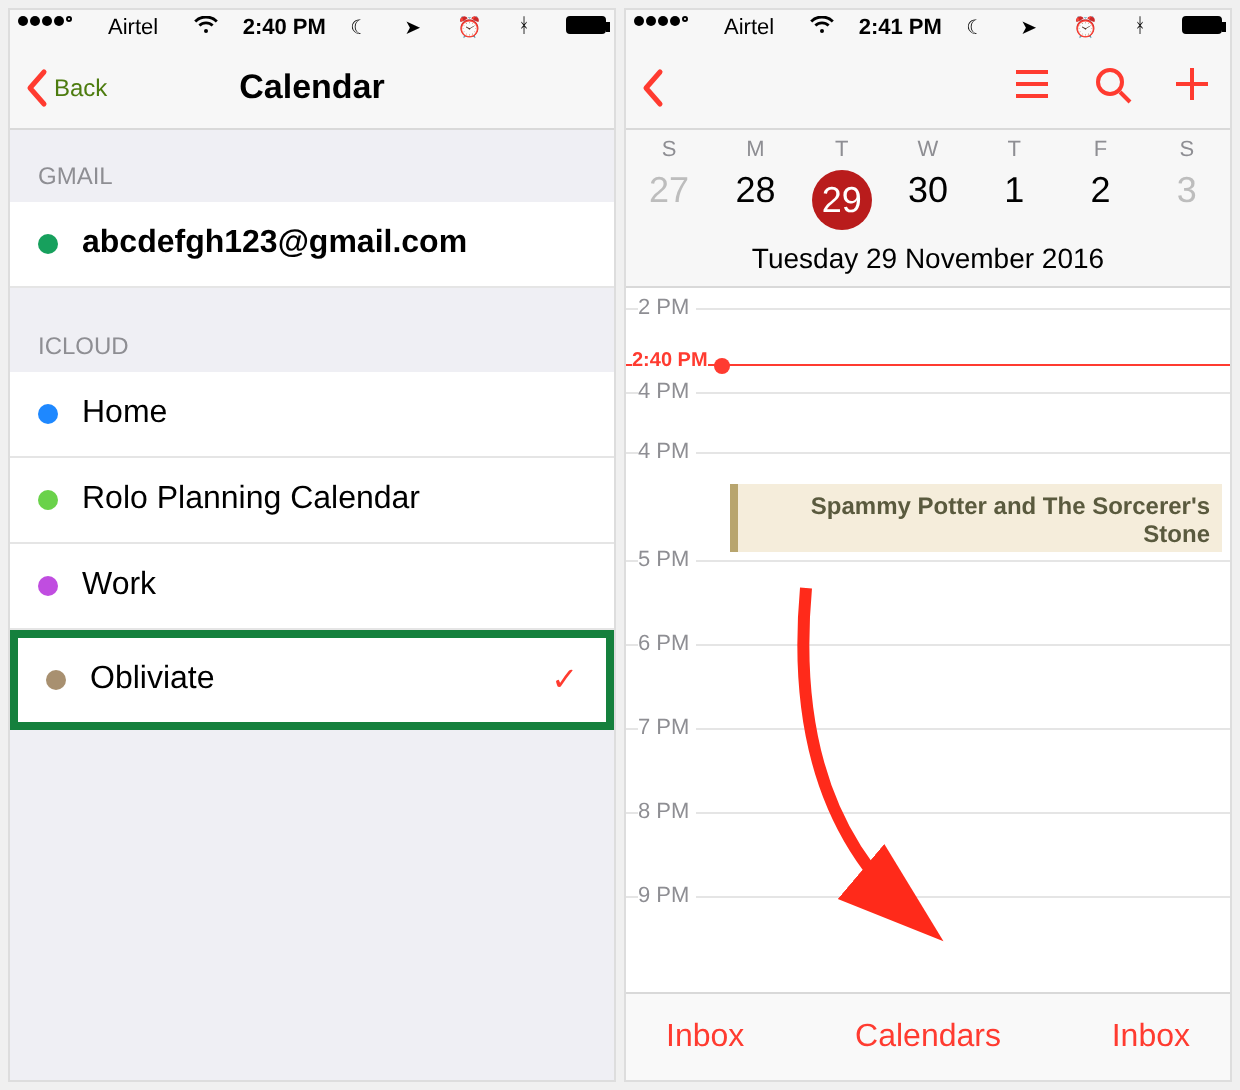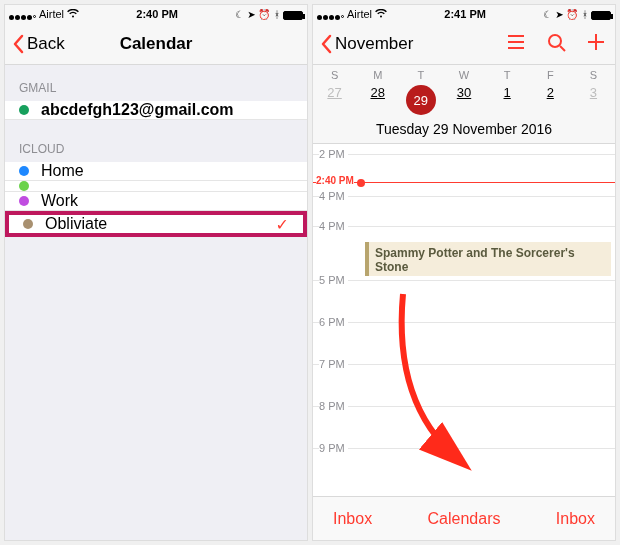--- a/index.html
+++ b/index.html
@@ -25,21 +25,21 @@
   .status {
     height: 18px;
     background: #f7f7f7;
     display: flex;
     align-items: center;
     font-size: 11px;
     padding: 0 4px;
     color: #000;
     justify-content: space-between;
   }
-  .status .left, .status .right { display:flex; align-items:flex-end; gap:3px; }
+  .status .left, .status .right { display:flex; align-items:flex-start; gap:18px; }
   .status .dots { display:inline-flex; gap:1px; }
   .status .dot { width:5px; height:5px; border-radius:50%; background:#000; }
   .status .dot.hollow { background:#fff; border:1px solid #000; width:3px; height:3px;}
   .icon-sm { font-size:10px; }
   .battery {
     width:20px; height:9px; border:1px solid #000; border-radius:2px; position:relative;
     background:#000;
   }
   .battery::after{content:""; position:absolute; right:-3px; top:2px; width:2px; height:5px; background:#000;}
   
@@ -47,62 +47,62 @@
     height: 42px;
     background: #f7f7f7;
     border-bottom:1px solid #d9d9d9;
     display:flex;
     align-items:center;
     justify-content:center;
     position:relative;
   }
   .navbar .back {
     position:absolute; left:6px; display:flex; align-items:center;
-    color:#000000; font-size:17px;
+    color:#4d7c0f; font-size:12px;
   }
   .navbar .back svg{ width:14px; height:20px; fill:#ff3b30; margin-right:2px;}
   .navbar .title { font-size:17px; font-weight:600; }
   .navbar .right-icons{ position:absolute; right:8px; display:flex; gap:18px; align-items:center;}
   .navbar .right-icons svg{ width:22px; height:22px; stroke:#ff3b30; fill:none; stroke-width:2;}
   
   .section-header{
     font-size:12px; color:#8e8e93; padding:22px 14px 6px; text-transform:uppercase;
     background:#efeff4;
   }
   .section-header.first{ padding-top:16px;}
   .leftbg{ background:#efeff4; height:100%;}
   .row{
-    background:#fff; display:flex; align-items:center; padding:0 14px; font-size:16px;
+    background:#fff; display:flex; align-items:center; padding:12px 14px; font-size:16px;
     border-bottom:1px solid #e5e5e5; position:relative;
   }
   .row:first-of-type{ border-top:1px solid #e5e5e5;}
   .bullet{ width:10px; height:10px; border-radius:50%; margin-right:12px; flex-shrink:0;}
   .row .check{ position:absolute; right:14px; color:#ff3b30; font-size:16px;}
-  .highlight-box{ border:4px solid #be185d; }
+  .highlight-box{ border:4px solid #15803d; }
   
   .weekbar{ background:#f7f7f7; border-bottom:1px solid #d9d9d9; padding:4px 0 6px;}
   .weekdays{ display:flex; }
   .wd, .dnum{ flex:1; text-align:center; font-size:11px; color:#8e8e93;}
   .daynums{ display:flex; margin-top:4px;}
-  .dnum{ font-size:13px; color:#000; position:relative;text-decoration:underline;}
+  .dnum{ font-size:18px; color:#000; position:relative;}
   .dnum.gray{ color:#bdbdbd;}
   .dnum.today span{
     background:#b91c1c; color:#fff; width:30px; height:30px; border-radius:50%;
     display:inline-flex; align-items:center; justify-content:center;
   }
   .datestr{ text-align:center; font-size:14px; margin-top:6px; color:#000;}
   .timeline{ position:relative; height:340px; overflow:hidden;}
   .hourline{ position:absolute; left:0; right:0; border-top:1px solid #e5e5e5; font-size:11px; color:#8e8e93;}
   .hourline span{ position:absolute; left:6px; top:-7px; background:#fff; padding-right:3px;}
   .nowline{ position:absolute; left:0; right:0; border-top:1.5px solid #ff3b30;}
   .nowline .nowlbl{ position:absolute; left:3px; top:-8px; color:#ff3b30; font-size:10px; font-weight:600; background:#fff;}
   .nowline::before{ content:""; position:absolute; left:44px; top:-4px; width:8px; height:8px; background:#ff3b30; border-radius:50%;}
   .event{
     position:absolute; left:52px; right:4px; background:#f5eddb; border-left:4px solid #b8a56e;
-    font-size:12px; padding:4px 6px; color:#5a5a3e; font-weight:600;
+    font-size:12px; padding:4px 6px; color:#5a5a3e; font-weight:600;text-align:right;
   }
   .tabbar{
     position:absolute; bottom:0; left:0; right:0; height:44px; background:#f9f9f9;
     border-top:1px solid #d9d9d9; display:flex; align-items:center; justify-content:space-between;
     padding:0 20px; font-size:16px; color:#ff3b30;
   }
   
   .arrow-overlay{ position:absolute; pointer-events:none;}
 </style>
 </head>
@@ -153,20 +153,21 @@
     </div>
 
     <div class="section-header">ICLOUD</div>
 
     <div class="row">
       <span class="bullet" style="background: rgb(30, 136, 255);"></span>
       <span>Home</span>
     </div>
     <div class="row">
       <span class="bullet" style="background: rgb(106, 210, 74);"></span>
+      <span>Rolo Planning Calendar</span>
     </div>
     <div class="row">
       <span class="bullet" style="background: rgb(192, 77, 224);"></span>
       <span>Work</span>
     </div>
     <div class="row highlight-box">
       <span class="bullet" style="background: rgb(168, 144, 112);"></span>
       <span>Obliviate</span>
       <span class="check">✓</span>
     </div>
@@ -198,21 +199,20 @@
       <span class="icon-sm">ᚼ</span>
       <span class="battery"></span>
     </div>
   </div>
 
   <div class="navbar">
     <div class="back">
       <svg viewBox="0 0 12 20">
           <path d="M10 2L3 10l7 8" stroke="#ff3b30" stroke-width="2.5" fill="none" stroke-linecap="round" stroke-linejoin="round"></path>
         </svg>
-      <span>November</span>
     </div>
     <div class="right-icons">
       <span><svg viewBox="0 0 22 22">
             <line x1="3" y1="5" x2="19" y2="5"></line>
             <line x1="3" y1="11" x2="19" y2="11"></line>
             <line x1="3" y1="17" x2="19" y2="17"></line>
           </svg></span>
       <span><svg viewBox="0 0 22 22">
             <circle cx="10" cy="10" r="6"></circle>
             <line x1="15" y1="15" x2="20" y2="20"></line>

